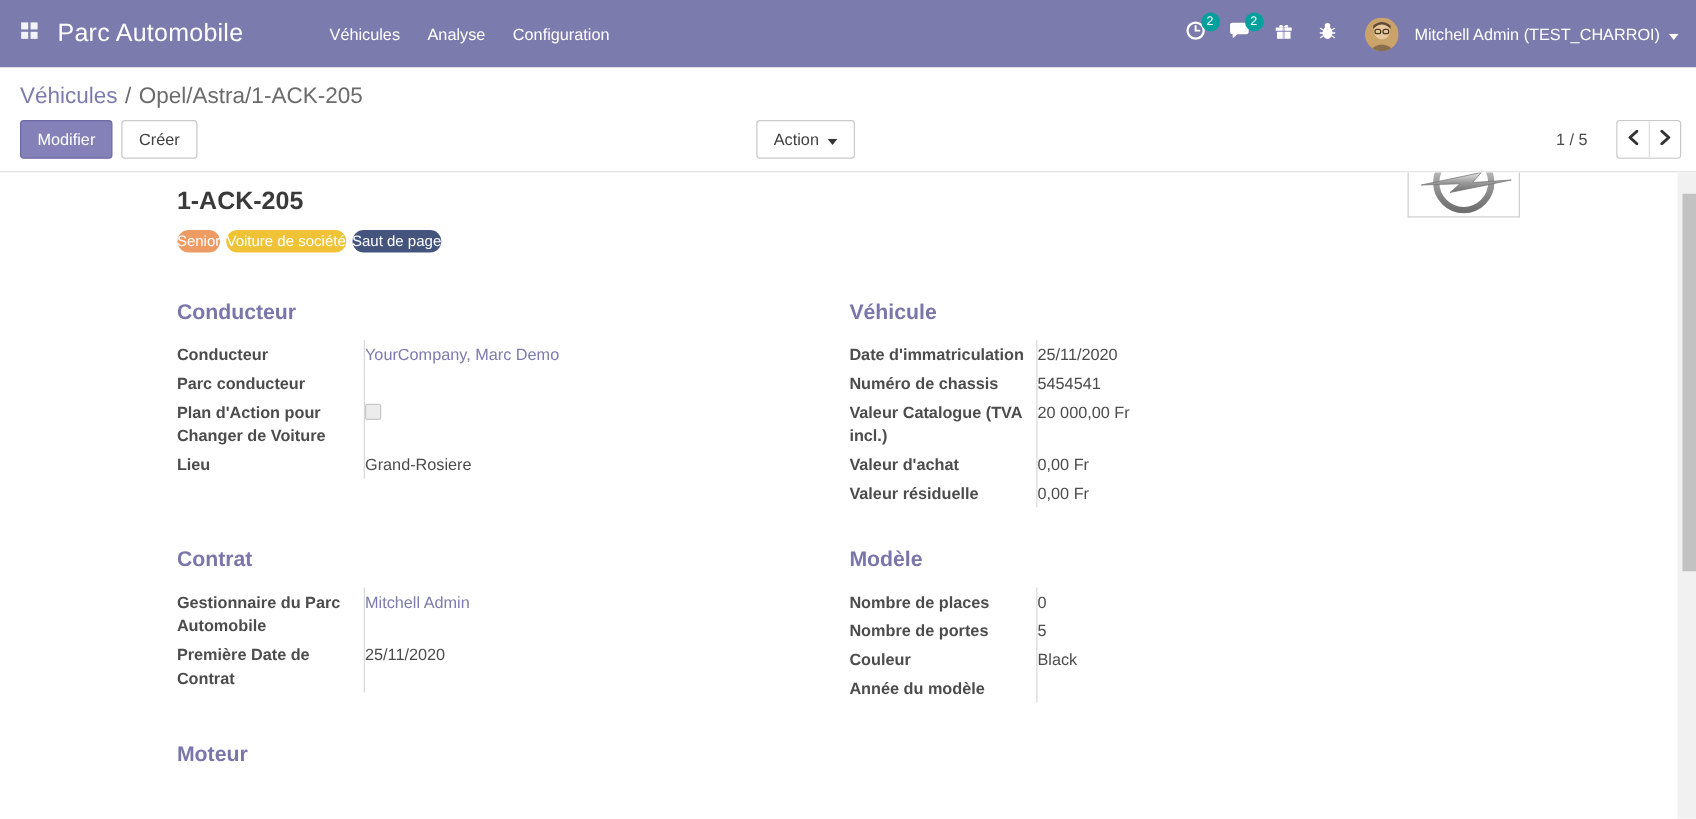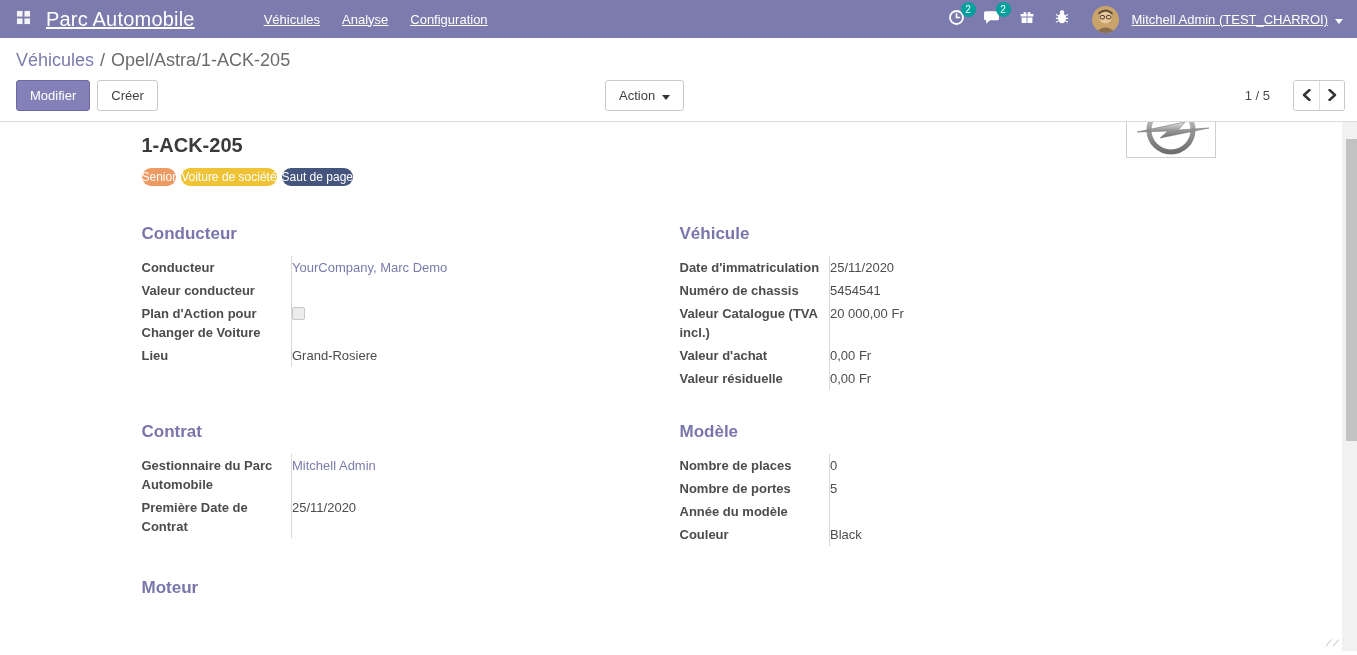--- a/index.html
+++ b/index.html
@@ -1,21 +1,21 @@
 <!DOCTYPE html>
 <html><head>
 <meta charset="utf-8">
 <style>
   * { margin:0; padding:0; box-sizing:border-box; }
   html,body { width:1357px; height:655px; overflow:hidden; background:#fff;
               font-family:"Liberation Sans", sans-serif; }
 
   
-  .navbar { height:38px; background:#7c7bad; border-bottom:1px solid:#66628f;
-            display:flex; align-items:center; color:#fff;text-decoration:underline; }
+  .navbar { height:54px; background:#7c7bad; border-bottom:1px solid:#66628f;
+            display:flex; align-items:center; color:#fff; }
   .apps-btn { width:46px; height:42px; display:flex; align-items:center; justify-content:center; cursor:pointer; }
   .brand { font-size:20px; letter-spacing:.2px; margin-right:58px; white-space:nowrap; cursor:pointer; }
   .top-menu { display:flex; align-items:center; height:42px; }
   .top-menu .menu-item { font-size:13px; padding:0 11px; height:42px; display:flex; align-items:center; cursor:pointer; }
   .systray { margin-left:auto; display:flex; align-items:center; gap:9px; padding-right:14px; }
   .sys-icon { position:relative; width:26px; height:26px; display:flex; align-items:center; justify-content:center; cursor:pointer; }
   .badge { position:absolute; top:-4px; right:-6px; min-width:15px; height:15px; padding:0 3px;
            background:#00a09d; color:#fff; border-radius:8px; font-size:10px; line-height:15px; text-align:center; }
   .avatar { width:27px; height:27px; border-radius:50%; overflow:hidden; margin-left:8px; cursor:pointer; flex:0 0 auto; }
   .user-name { font-size:13px; margin-left:4px; white-space:nowrap; cursor:pointer; display:flex; align-items:center; gap:7px; }
@@ -213,21 +213,21 @@
 
       <div>
         <div class="sec-title">Conducteur</div>
         <table class="fields">
           <tbody>
               <tr>
             <td class="lbl">Conducteur</td>
             <td class="val"><span class="link">YourCompany, Marc Demo</span></td>
           </tr>
           <tr>
-            <td class="lbl">Valeur conducteur</td>
+            <td class="lbl">Parc conducteur</td>
             <td class="val"></td>
           </tr>
           <tr>
             <td class="lbl">Plan d'Action pour Changer de Voiture</td>
             <td class="val"><span class="checkbox"></span></td>
           </tr>
           <tr>
             <td class="lbl">Lieu</td>
             <td class="val">Grand-Rosiere</td>
           </tr>
@@ -285,26 +285,26 @@
           <tbody>
               <tr>
             <td class="lbl">Nombre de places</td>
             <td class="val">0</td>
           </tr>
           <tr>
             <td class="lbl">Nombre de portes</td>
             <td class="val">5</td>
           </tr>
           <tr>
+            <td class="lbl">Couleur</td>
+            <td class="val">Black</td>
+          </tr>
+          <tr>
             <td class="lbl">Année du modèle</td>
             <td class="val"></td>
-          </tr>
-          <tr>
-            <td class="lbl">Couleur</td>
-            <td class="val">Black</td>
           </tr>
         </tbody>
           </table>
       </div>
     </div>
 
     <div class="sec-title moteur-heading">Moteur</div>
   </div>
 
   <div class="scrollbar">

